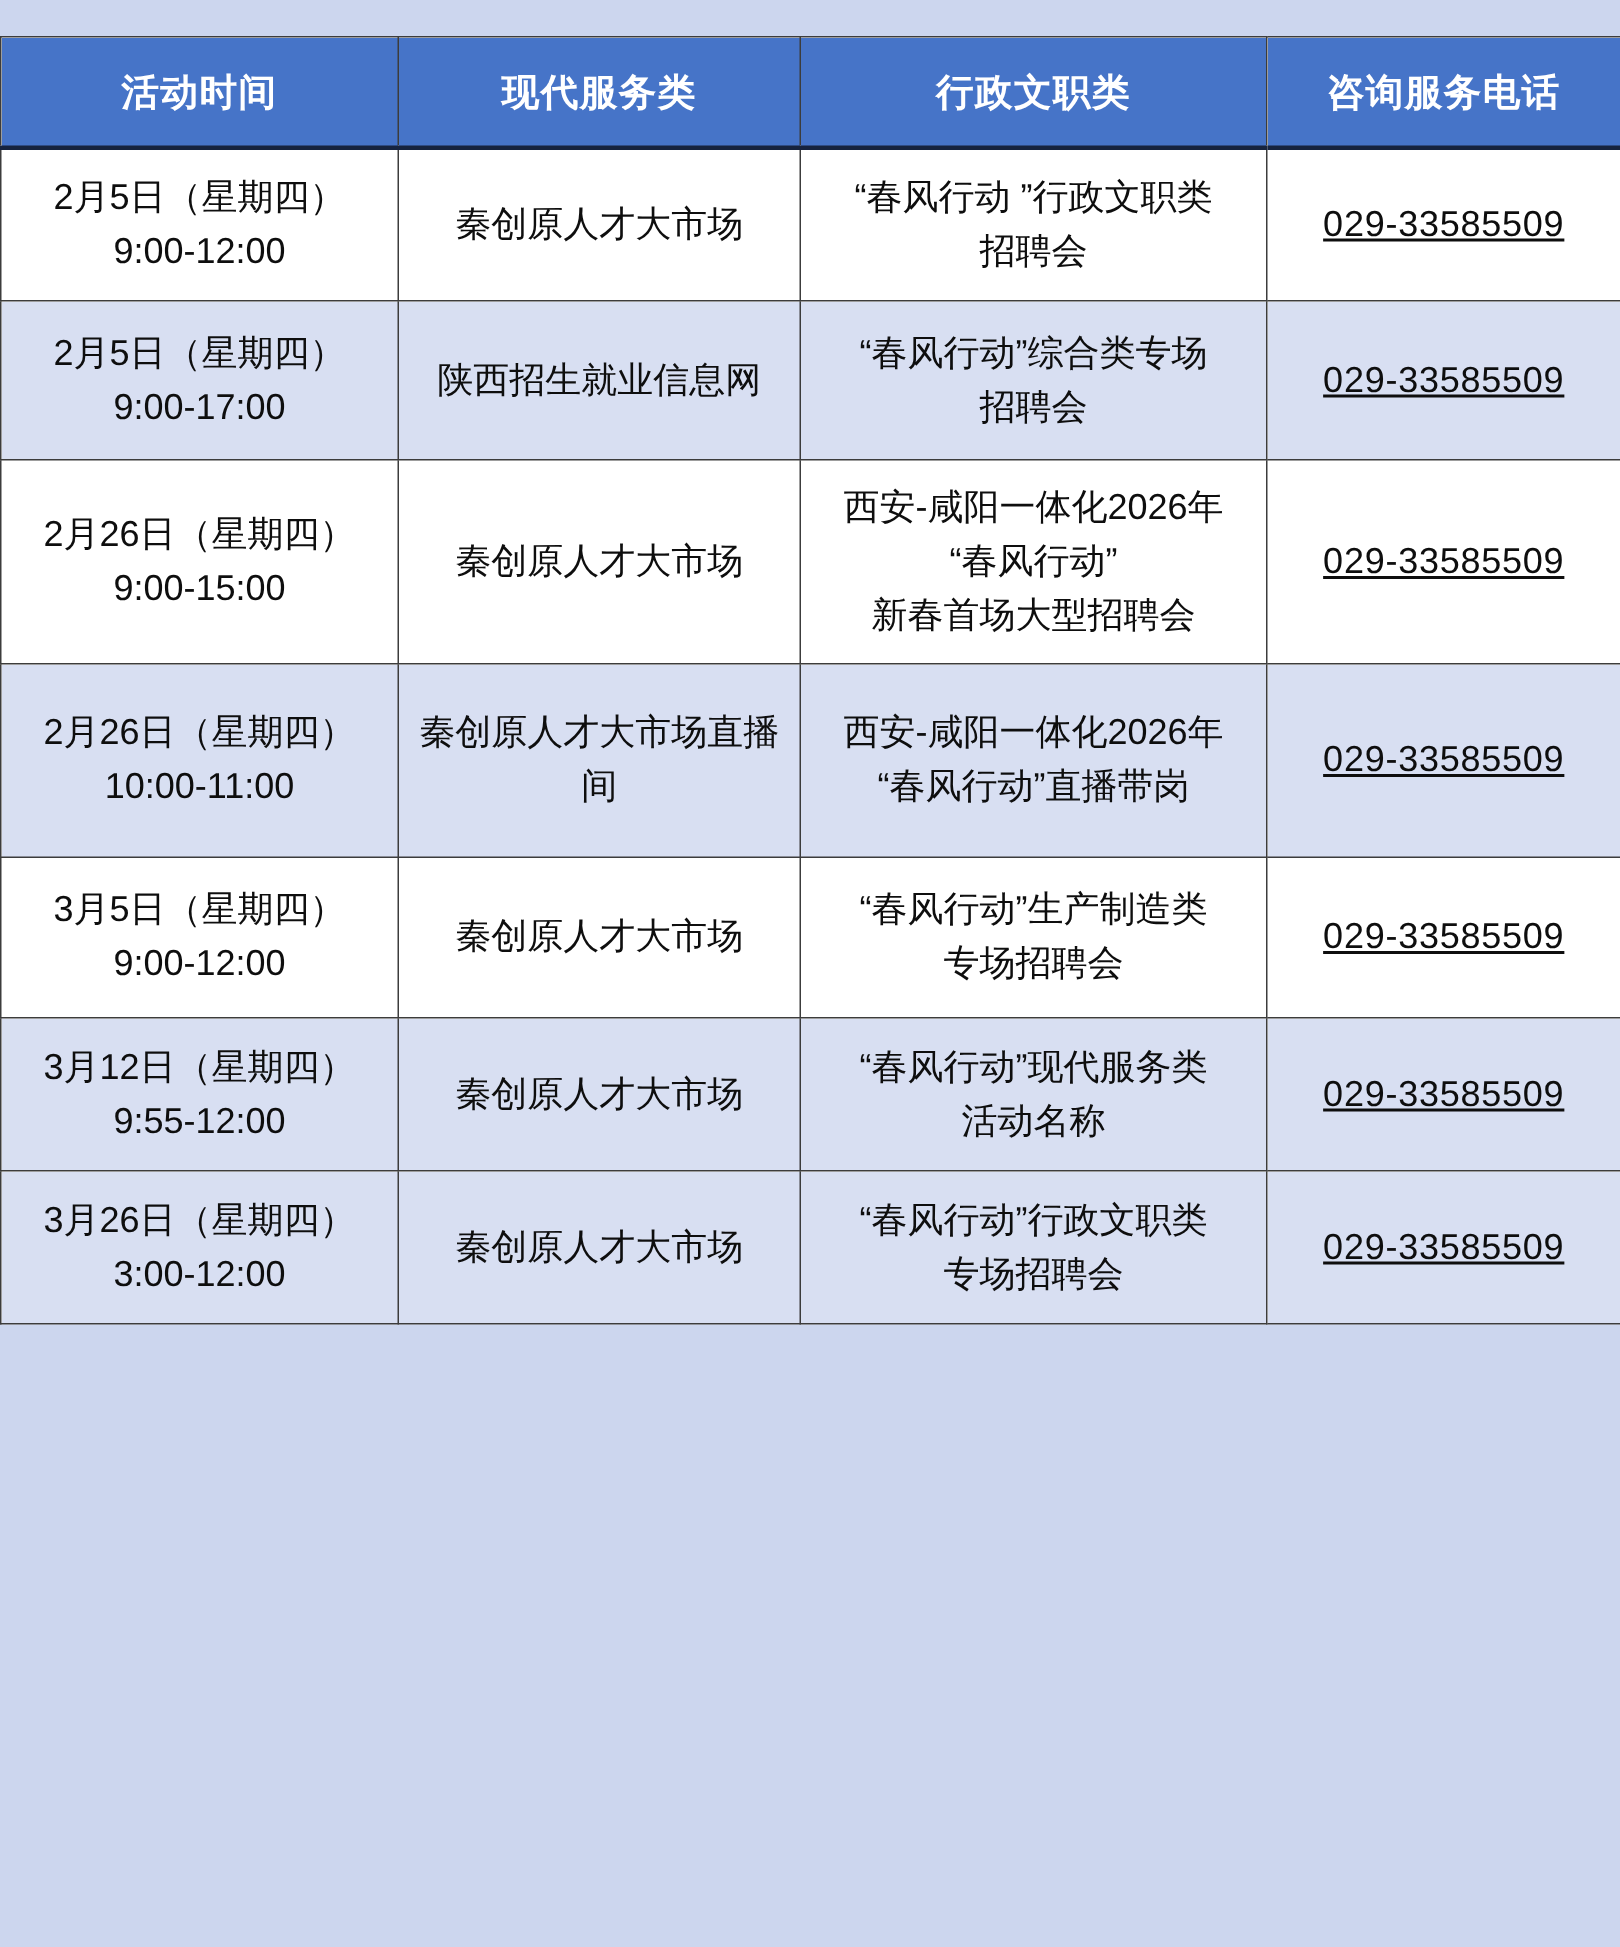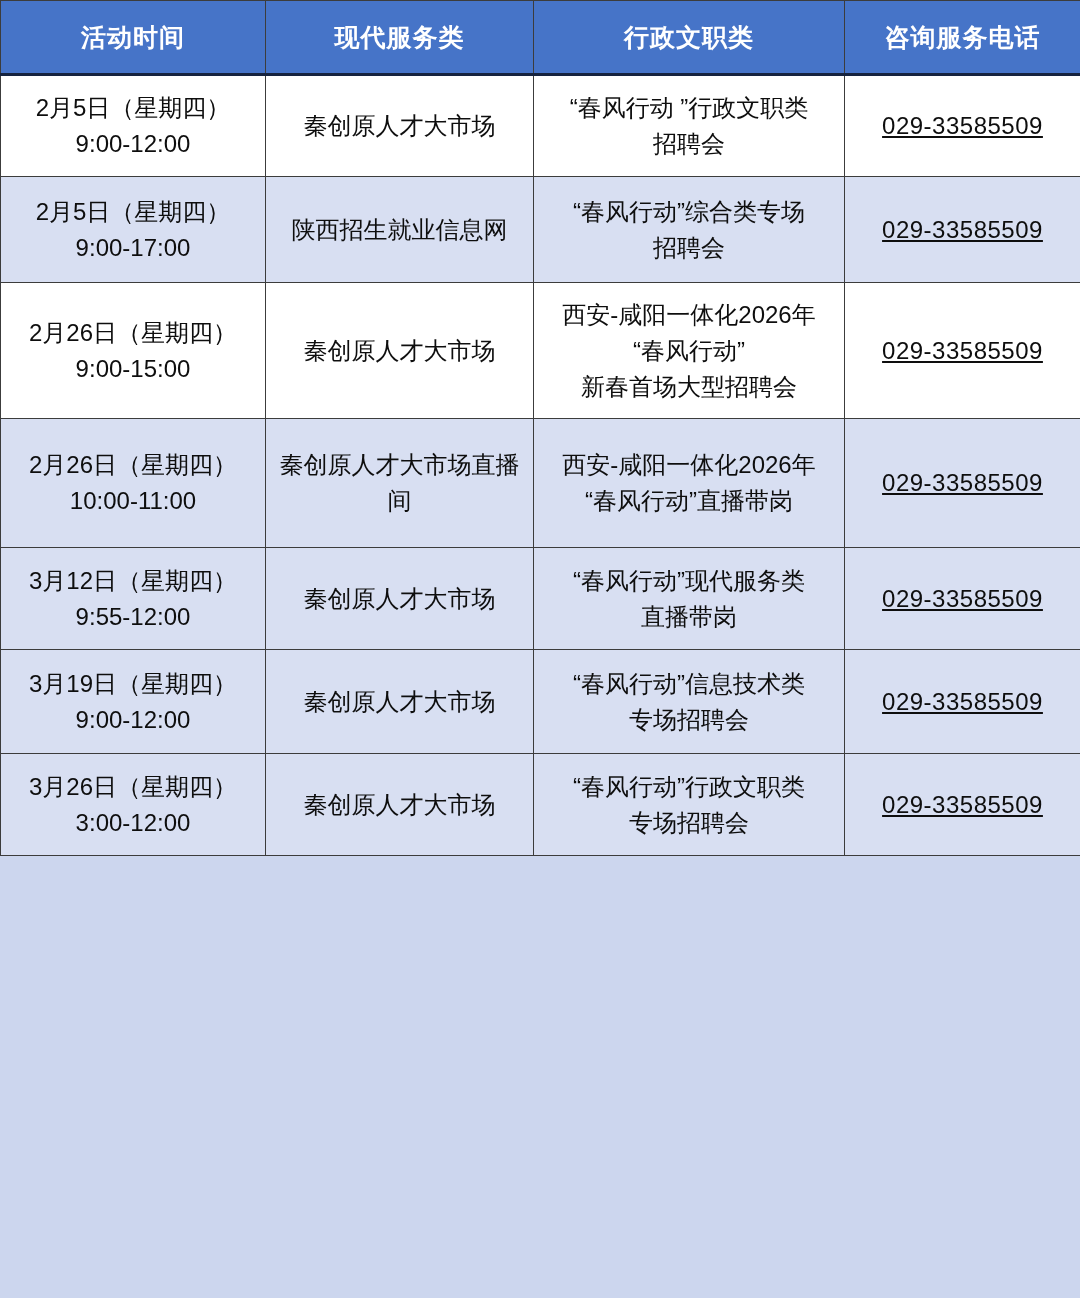--- a/index.html
+++ b/index.html
@@ -17,20 +17,21 @@
     width:1080px;height:1298px;
     background:var(--page-bg);
     font-family:"Liberation Sans","DejaVu Sans",sans-serif;
     color:var(--text);
   }
   table.schedule{
     width:1080px;
     border-collapse:collapse;
     table-layout:fixed;
     background:var(--row-bg);
+    margin-top:24px;
   }
   table.schedule th, table.schedule td{
     border:1px solid var(--border);
     text-align:center;
     vertical-align:middle;
     white-space:pre-line;
     padding:0 6px;
     box-sizing:border-box;
     overflow:hidden;
   }
@@ -109,34 +110,34 @@
     </tr>
     <tr class="r3 alt">
       <td>2月26日（星期四）
 10:00-11:00</td>
       <td>秦创原人才大市场直播
 间</td>
       <td>西安-咸阳一体化2026年
 “春风行动”直播带岗</td>
       <td class="phone">029-33585509</td>
     </tr>
+    <tr class="r4">
+      <td>3月5日（星期四）
+9:00-12:00</td>
+      <td>秦创原人才大市场</td>
+      <td>“春风行动”生产制造类
+专场招聘会</td>
+      <td class="phone">029-33585509</td>
+    </tr>
     <tr class="r5 alt">
       <td>3月12日（星期四）
 9:55-12:00</td>
       <td>秦创原人才大市场</td>
       <td>“春风行动”现代服务类
-直播带岗</td>
-      <td class="phone">029-33585509</td>
-    </tr>
-    <tr class="r7 alt">
-      <td>3月19日（星期四）
-9:00-12:00</td>
-      <td>秦创原人才大市场</td>
-      <td>“春风行动”信息技术类
-专场招聘会</td>
+活动名称</td>
       <td class="phone">029-33585509</td>
     </tr>
     <tr class="r9 alt">
       <td>3月26日（星期四）
 3:00-12:00</td>
       <td>秦创原人才大市场</td>
       <td>“春风行动”行政文职类
 专场招聘会</td>
       <td class="phone">029-33585509</td>
     </tr>

